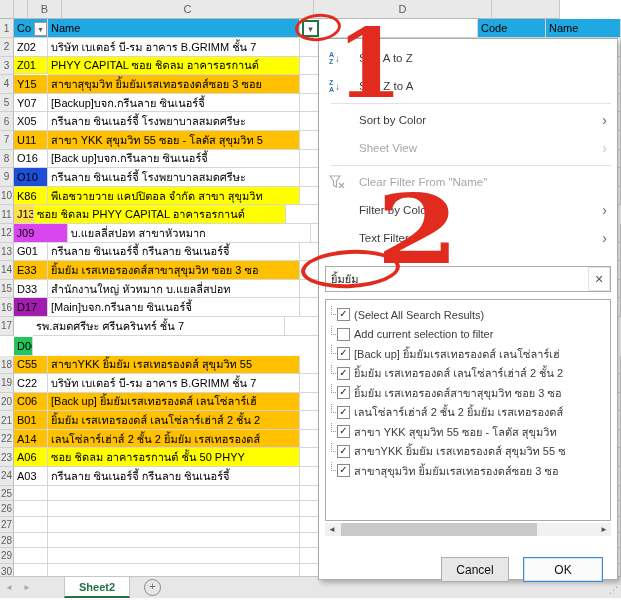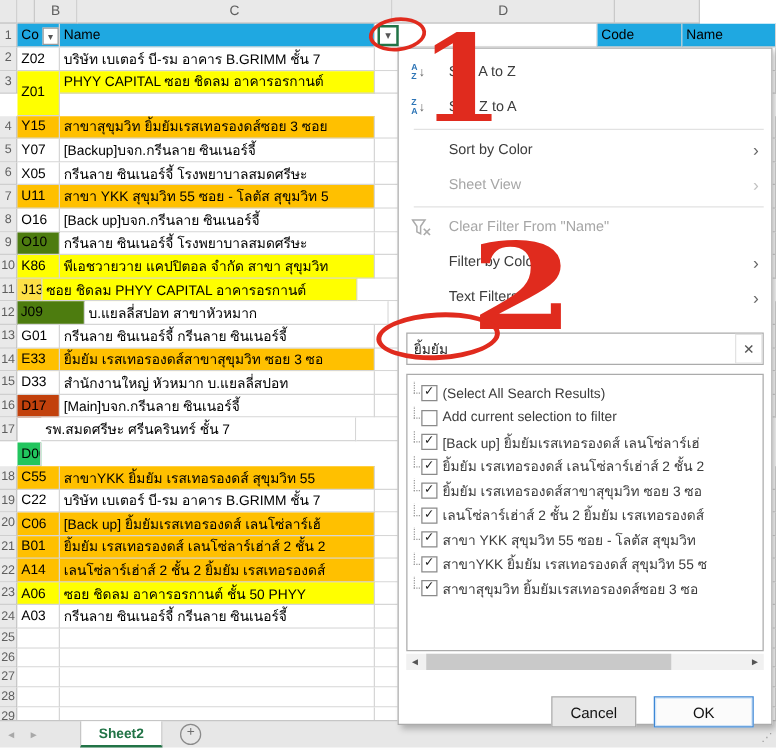--- a/index.html
+++ b/index.html
@@ -116,21 +116,21 @@
         <div class="grow">
           <div class="num" style="width: 14px; height: 18.6px;">2</div>
           <div class="cell codecell" style="width: 34px; background: rgb(255, 255, 255); height: 18.6px;">Z02</div>
           <div class="cell namecell" style="width: 252px; background: rgb(255, 255, 255); height: 18.6px;">บริษัท เบเตอร์ บี-รม อาคาร B.GRIMM ชั้น 7</div>
           <div class="cell " style="width: 178px; background: rgb(255, 255, 255); height: 18.6px;"></div>
           <div class="cell " style="width: 68px; background: rgb(255, 255, 255); height: 18.6px;"></div>
           <div class="cell " style="width: 75px; background: rgb(255, 255, 255); height: 18.6px;"></div>
         </div>
         <div class="grow">
           <div class="num" style="width: 14px; height: 18.6px;">3</div>
-          <div class="cell codecell" style="width: 34px; background: rgb(255, 255, 0); height: 36px;">Z01</div>
+          <div class="cell codecell" style="width: 34px; background: rgb(255, 255, 0); height: 17px;">Z01</div>
           <div class="cell namecell" style="width: 252px; background: rgb(255, 255, 0); height: 18.6px;">PHYY CAPITAL  ซอย ชิดลม อาคารอรกานต์</div>
           <div class="cell " style="width: 178px; background: rgb(255, 255, 255); height: 18.6px;"></div>
           <div class="cell " style="width: 68px; background: rgb(255, 255, 255); height: 18.6px;"></div>
           <div class="cell " style="width: 75px; background: rgb(255, 255, 255); height: 18.6px;"></div>
         </div>
         <div class="grow">
           <div class="num" style="width: 14px; height: 18.6px;">4</div>
           <div class="cell codecell" style="width: 34px; background: rgb(255, 192, 0); height: 18.6px;">Y15</div>
           <div class="cell namecell" style="width: 252px; background: rgb(255, 192, 0); height: 18.6px;">สาขาสุขุมวิท ยิ้มยัมเรสเทอรองดส์ซอย 3 ซอย</div>
           <div class="cell " style="width: 178px; background: rgb(255, 255, 255); height: 18.6px;"></div>
@@ -164,21 +164,21 @@
         <div class="grow">
           <div class="num" style="width: 14px; height: 18.6px;">8</div>
           <div class="cell codecell" style="width: 34px; background: rgb(255, 255, 255); height: 18.6px;">O16</div>
           <div class="cell namecell" style="width: 252px; background: rgb(255, 255, 255); height: 18.6px;">[Back up]บจก.กรีนลาย ซินเนอร์จี้</div>
           <div class="cell " style="width: 178px; background: rgb(255, 255, 255); height: 18.6px;"></div>
           <div class="cell " style="width: 68px; background: rgb(255, 255, 255); height: 18.6px;"></div>
           <div class="cell " style="width: 75px; background: rgb(255, 255, 255); height: 18.6px;"></div>
         </div>
         <div class="grow">
           <div class="num" style="width: 14px; height: 18.6px;">9</div>
-          <div class="cell codecell" style="width: 34px; background: #4d7c0f; height: 18.6px;">O10</div>
+          <div class="cell codecell" style="width: 34px; background: #1d4ed8; height: 18.6px;">O10</div>
           <div class="cell namecell" style="width: 252px; background: rgb(255, 255, 255); height: 18.6px;">กรีนลาย ซินเนอร์จี้ โรงพยาบาลสมดศรีษะ</div>
           <div class="cell " style="width: 178px; background: rgb(255, 255, 255); height: 18.6px;"></div>
           <div class="cell " style="width: 68px; background: rgb(255, 255, 255); height: 18.6px;"></div>
           <div class="cell " style="width: 75px; background: rgb(255, 255, 255); height: 18.6px;"></div>
         </div>
         <div class="grow">
           <div class="num" style="width: 14px; height: 18.6px;">10</div>
           <div class="cell codecell" style="width: 34px; background: rgb(255, 255, 0); height: 18.6px;">K86</div>
           <div class="cell namecell" style="width: 252px; background: rgb(255, 255, 0); height: 18.6px;">พีเอชวายวาย แคปปิตอล จำกัด สาขา สุขุมวิท</div>
           <div class="cell " style="width: 178px; background: rgb(255, 255, 255); height: 18.6px;"></div>
@@ -188,21 +188,21 @@
         <div class="grow">
           <div class="num" style="width: 14px; height: 18.6px;">11</div>
           <div class="cell codecell" style="width: 20px; background: #fde047; height: 18.6px; text-align: right;">J13</div>
           <div class="cell namecell" style="width: 252px; background: rgb(255, 255, 0); height: 18.6px;">ซอย ชิดลม  PHYY CAPITAL   อาคารอรกานต์</div>
           <div class="cell " style="width: 178px; background: rgb(255, 255, 255); height: 18.6px;"></div>
           <div class="cell " style="width: 68px; background: rgb(255, 255, 255); height: 18.6px;"></div>
           <div class="cell " style="width: 75px; background: rgb(255, 255, 255); height: 18.6px;"></div>
         </div>
         <div class="grow">
           <div class="num" style="width: 14px; height: 18.6px;">12</div>
-          <div class="cell codecell" style="width: 56px; background: #4d7c0f; height: 18.6px;">J09</div>
+          <div class="cell codecell" style="width: 56px; background: #d946ef; height: 18.6px;">J09</div>
           <div class="cell namecell" style="width: 252px; background: rgb(255, 255, 255); height: 18.6px;">บ.แยลลี่สปอท สาขาหัวหมาก</div>
           <div class="cell " style="width: 178px; background: rgb(255, 255, 255); height: 18.6px;"></div>
           <div class="cell " style="width: 68px; background: rgb(255, 255, 255); height: 18.6px;"></div>
           <div class="cell " style="width: 75px; background: rgb(255, 255, 255); height: 18.6px;"></div>
         </div>
         <div class="grow">
           <div class="num" style="width: 14px; height: 18.6px;">13</div>
           <div class="cell codecell" style="width: 34px; background: rgb(255, 255, 255); height: 18.6px;">G01</div>
           <div class="cell namecell" style="width: 252px; background: rgb(255, 255, 255); height: 18.6px;">กรีนลาย ซินเนอร์จี้ กรีนลาย ซินเนอร์จี้</div>
           <div class="cell " style="width: 178px; background: rgb(255, 255, 255); height: 18.6px;"></div>
@@ -220,21 +220,21 @@
         <div class="grow">
           <div class="num" style="width: 14px; height: 18.6px;">15</div>
           <div class="cell codecell" style="width: 34px; background: rgb(255, 255, 255); height: 18.6px;">D33</div>
           <div class="cell namecell" style="width: 252px; background: rgb(255, 255, 255); height: 18.6px;">สำนักงานใหญ่ หัวหมาก บ.แยลลี่สปอท</div>
           <div class="cell " style="width: 178px; background: rgb(255, 255, 255); height: 18.6px;"></div>
           <div class="cell " style="width: 68px; background: rgb(255, 255, 255); height: 18.6px;"></div>
           <div class="cell " style="width: 75px; background: rgb(255, 255, 255); height: 18.6px;"></div>
         </div>
         <div class="grow">
           <div class="num" style="width: 14px; height: 18.6px;">16</div>
-          <div class="cell codecell" style="width: 34px; background: #c2410c; height: 18.6px;">D17</div>
+          <div class="cell codecell" style="width: 34px; background: #a21caf; height: 18.6px;">D17</div>
           <div class="cell namecell" style="width: 252px; background: rgb(255, 255, 255); height: 18.6px;">[Main]บจก.กรีนลาย ซินเนอร์จี้</div>
           <div class="cell " style="width: 178px; background: rgb(255, 255, 255); height: 18.6px;"></div>
           <div class="cell " style="width: 68px; background: rgb(255, 255, 255); height: 18.6px;"></div>
           <div class="cell " style="width: 75px; background: rgb(255, 255, 255); height: 18.6px;"></div>
         </div>
         <div class="grow">
           <div class="num" style="width: 14px; height: 18.6px;">17</div>
           <div class="cell codecell" style="width: 19px; background: #22c55e; height: 18.6px; margin-top: 20px;">D06</div>
           <div class="cell namecell" style="width: 252px; background: rgb(255, 255, 255); height: 18.6px;">รพ.สมดศรีษะ ศรีนครินทร์ ชั้น 7</div>
           <div class="cell " style="width: 178px; background: rgb(255, 255, 255); height: 18.6px;"></div>

